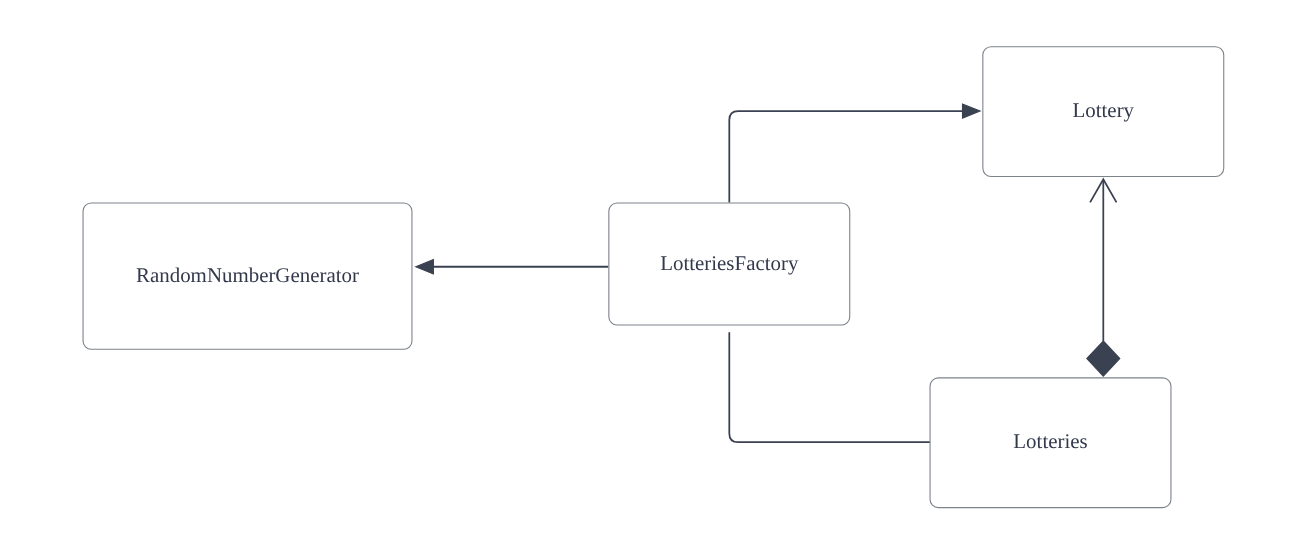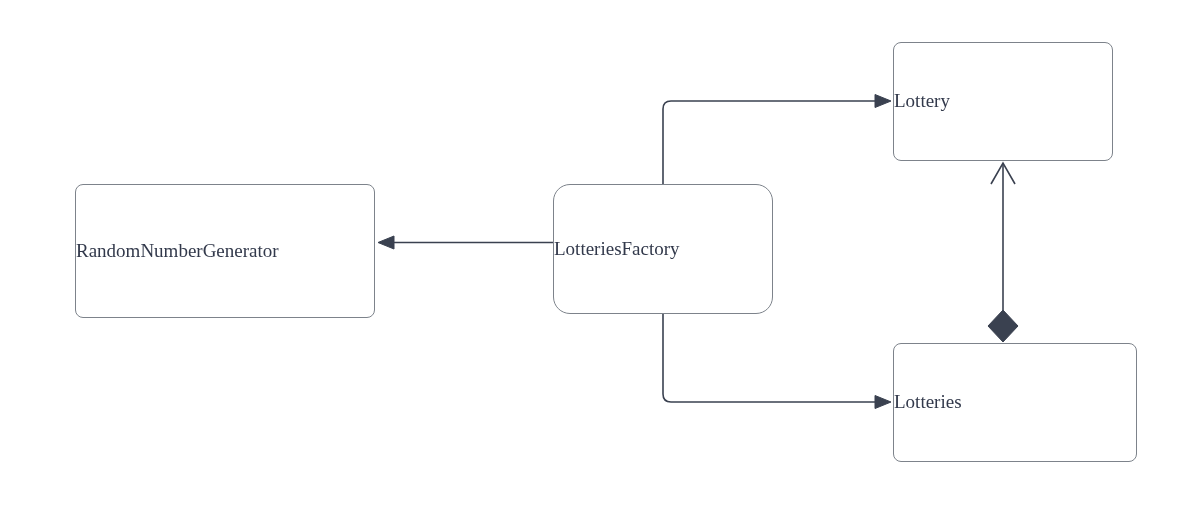--- a/index.html
+++ b/index.html
@@ -47,21 +47,21 @@
     fill: var(--line);
     stroke: var(--line);
   }
   .node {
     position: absolute;
     background: var(--box-fill);
     border: 1.6px solid var(--box-border);
     border-radius: 8px;
     display: flex;
     align-items: center;
-    justify-content: flex-start;
+    justify-content: center;
   }
   .node-label {
     color: var(--text);
     font-size: 19px;
     text-align: center;
     line-height: 1.2;
     user-select: none;
   }
 </style>
 </head>
@@ -90,25 +90,25 @@
       <path class="edge-line" d="M 1003 310 L 1003 164"></path>
       <polyline class="arrowhead-open" points="991,184 1003,163 1015,184"></polyline>
       <polygon class="diamond-filled" points="1003,310 1018,326 1003,342 988,326"></polygon>
     </g>
   </svg>
 
   <div class="node" style="left:75px; top:184px; width:300px; height:134px;">
     <span class="node-label">RandomNumberGenerator</span>
   </div>
 
-  <div class="node" style="left:553px; top:184px; width:220px; height:130px;border-radius:17px;">
+  <div class="node" style="left:553px; top:184px; width:220px; height:112px;">
     <span class="node-label">LotteriesFactory</span>
   </div>
 
   <div class="node" style="left:893px; top:42px; width:220px; height:119px;">
     <span class="node-label">Lottery</span>
   </div>
 
-  <div class="node" style="left:893px; top:343px; width:244px; height:119px;">
+  <div class="node" style="left:845px; top:343px; width:220px; height:119px;">
     <span class="node-label">Lotteries</span>
   </div>
 
 </div>
 
 </body></html>

